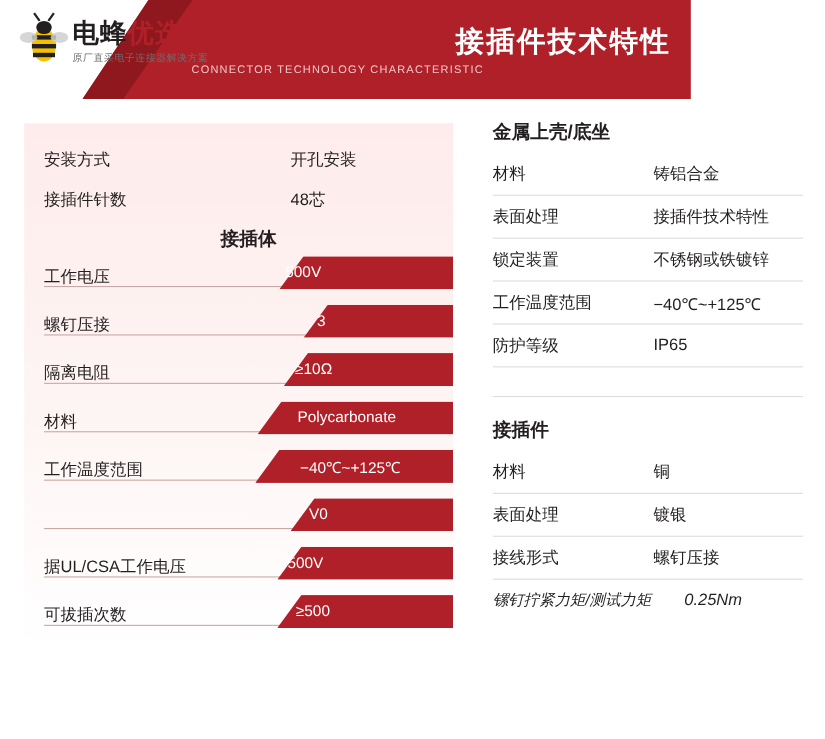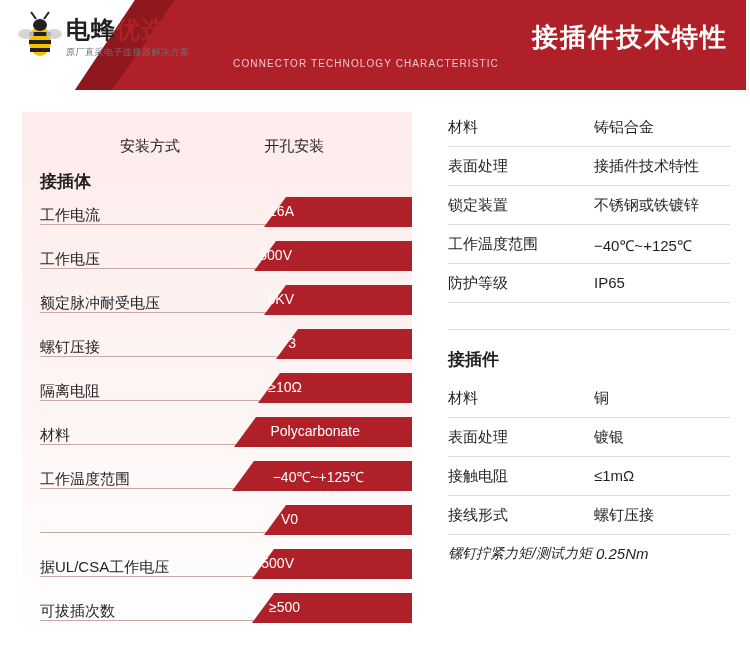--- a/index.html
+++ b/index.html
@@ -13,21 +13,21 @@
     font-family: "Liberation Sans", sans-serif;
     color: #231f20;
     overflow: hidden;
     position: relative;
   }
 
   
   .header {
     position: relative;
     height: 90px;
-    width: 746px;
+    width: 628px;
     overflow: hidden;
   }
   .header-banner {
     position: absolute;
     left: 0;
     top: 0;
     width: 750px;
     height: 90px;
     background: #b02028;
     clip-path: polygon(135px 0, 750px 0, 750px 90px, 75px 90px);
@@ -123,31 +123,31 @@
   .plain-row {
     position: relative;
     height: 36px;
     line-height: 36px;
     font-size: 15px;
     padding-left: 18px;
   }
   .plain-row .label {
     display: inline-block;
     width: 220px;
-    text-align: center;
   }
   .plain-row .value {
     display: inline-block;
   }
   .section-head {
     font-size: 17px;
     font-weight: bold;
     padding-left: 18px;
     margin-top: 6px;
     margin-bottom: 4px;
+    text-align: center;
   }
 
   .bar-row {
     position: relative;
     height: 38px;
     margin-bottom: 6px;
   }
   .bar-row .bar-label {
     position: absolute;
     left: 18px;
@@ -258,43 +258,35 @@
 
 <div class="content">
 
   <div class="left-col">
     <div class="left-panel">
 
       <div class="plain-row">
         <span class="label">安装方式</span>
         <span class="value">开孔安装</span>
       </div>
+      <div class="plain-row">
+        <span class="label">接插件针数</span>
+        <span class="value">48芯</span>
+      </div>
 
       <div class="section-head">接插体</div>
 
-      <div class="bar-row">
-        <div class="bar-line"></div>
-        <div class="bar-shape" style="width:148px"></div>
-        <div class="bar-label">工作电流</div>
-        <div class="bar-value" style="right:118px">16A</div>
-      </div>
 
       <div class="bar-row">
         <div class="bar-line"></div>
         <div class="bar-shape" style="width:158px"></div>
         <div class="bar-label">工作电压</div>
         <div class="bar-value" style="right:120px">500V</div>
       </div>
 
-      <div class="bar-row">
-        <div class="bar-line"></div>
-        <div class="bar-shape" style="width:148px"></div>
-        <div class="bar-label">额定脉冲耐受电压</div>
-        <div class="bar-value" style="right:118px">6KV</div>
-      </div>
 
       <div class="bar-row">
         <div class="bar-line"></div>
         <div class="bar-shape" style="width:136px"></div>
         <div class="bar-label">螺钉压接</div>
         <div class="bar-value" style="right:116px">3</div>
       </div>
 
       <div class="bar-row">
         <div class="bar-line"></div>
@@ -335,20 +327,21 @@
         <div class="bar-shape" style="width:160px"></div>
         <div class="bar-label">可拔插次数</div>
         <div class="bar-value" style="right:112px">≥500</div>
       </div>
 
     </div>
   </div>
 
   <div class="right-col">
 
+    <div class="right-title">金属上壳/底坐</div>
 
     <div class="r-row">
       <div class="r-label">材料</div>
       <div class="r-value">铸铝合金</div>
     </div>
     <div class="r-row">
       <div class="r-label">表面处理</div>
       <div class="r-value">接插件技术特性</div>
     </div>
     <div class="r-row">
@@ -371,26 +364,22 @@
 
     <div class="r-row">
       <div class="r-label">材料</div>
       <div class="r-value">铜</div>
     </div>
     <div class="r-row">
       <div class="r-label">表面处理</div>
       <div class="r-value">镀银</div>
     </div>
     <div class="r-row">
-      <div class="r-label">接触电阻</div>
-      <div class="r-value">≤1mΩ</div>
-    </div>
-    <div class="r-row">
       <div class="r-label">接线形式</div>
       <div class="r-value">螺钉压接</div>
     </div>
     <div class="r-row">
       <div class="r-label" style="font-size:14px">镙钉拧紧力矩/测试力矩</div>
-      <div class="r-value" style="left:148px">0.25Nm</div>
+      <div class="r-value" style="left:174px">0.25Nm</div>
     </div>
 
   </div>
 </div>
 
 </body></html>

